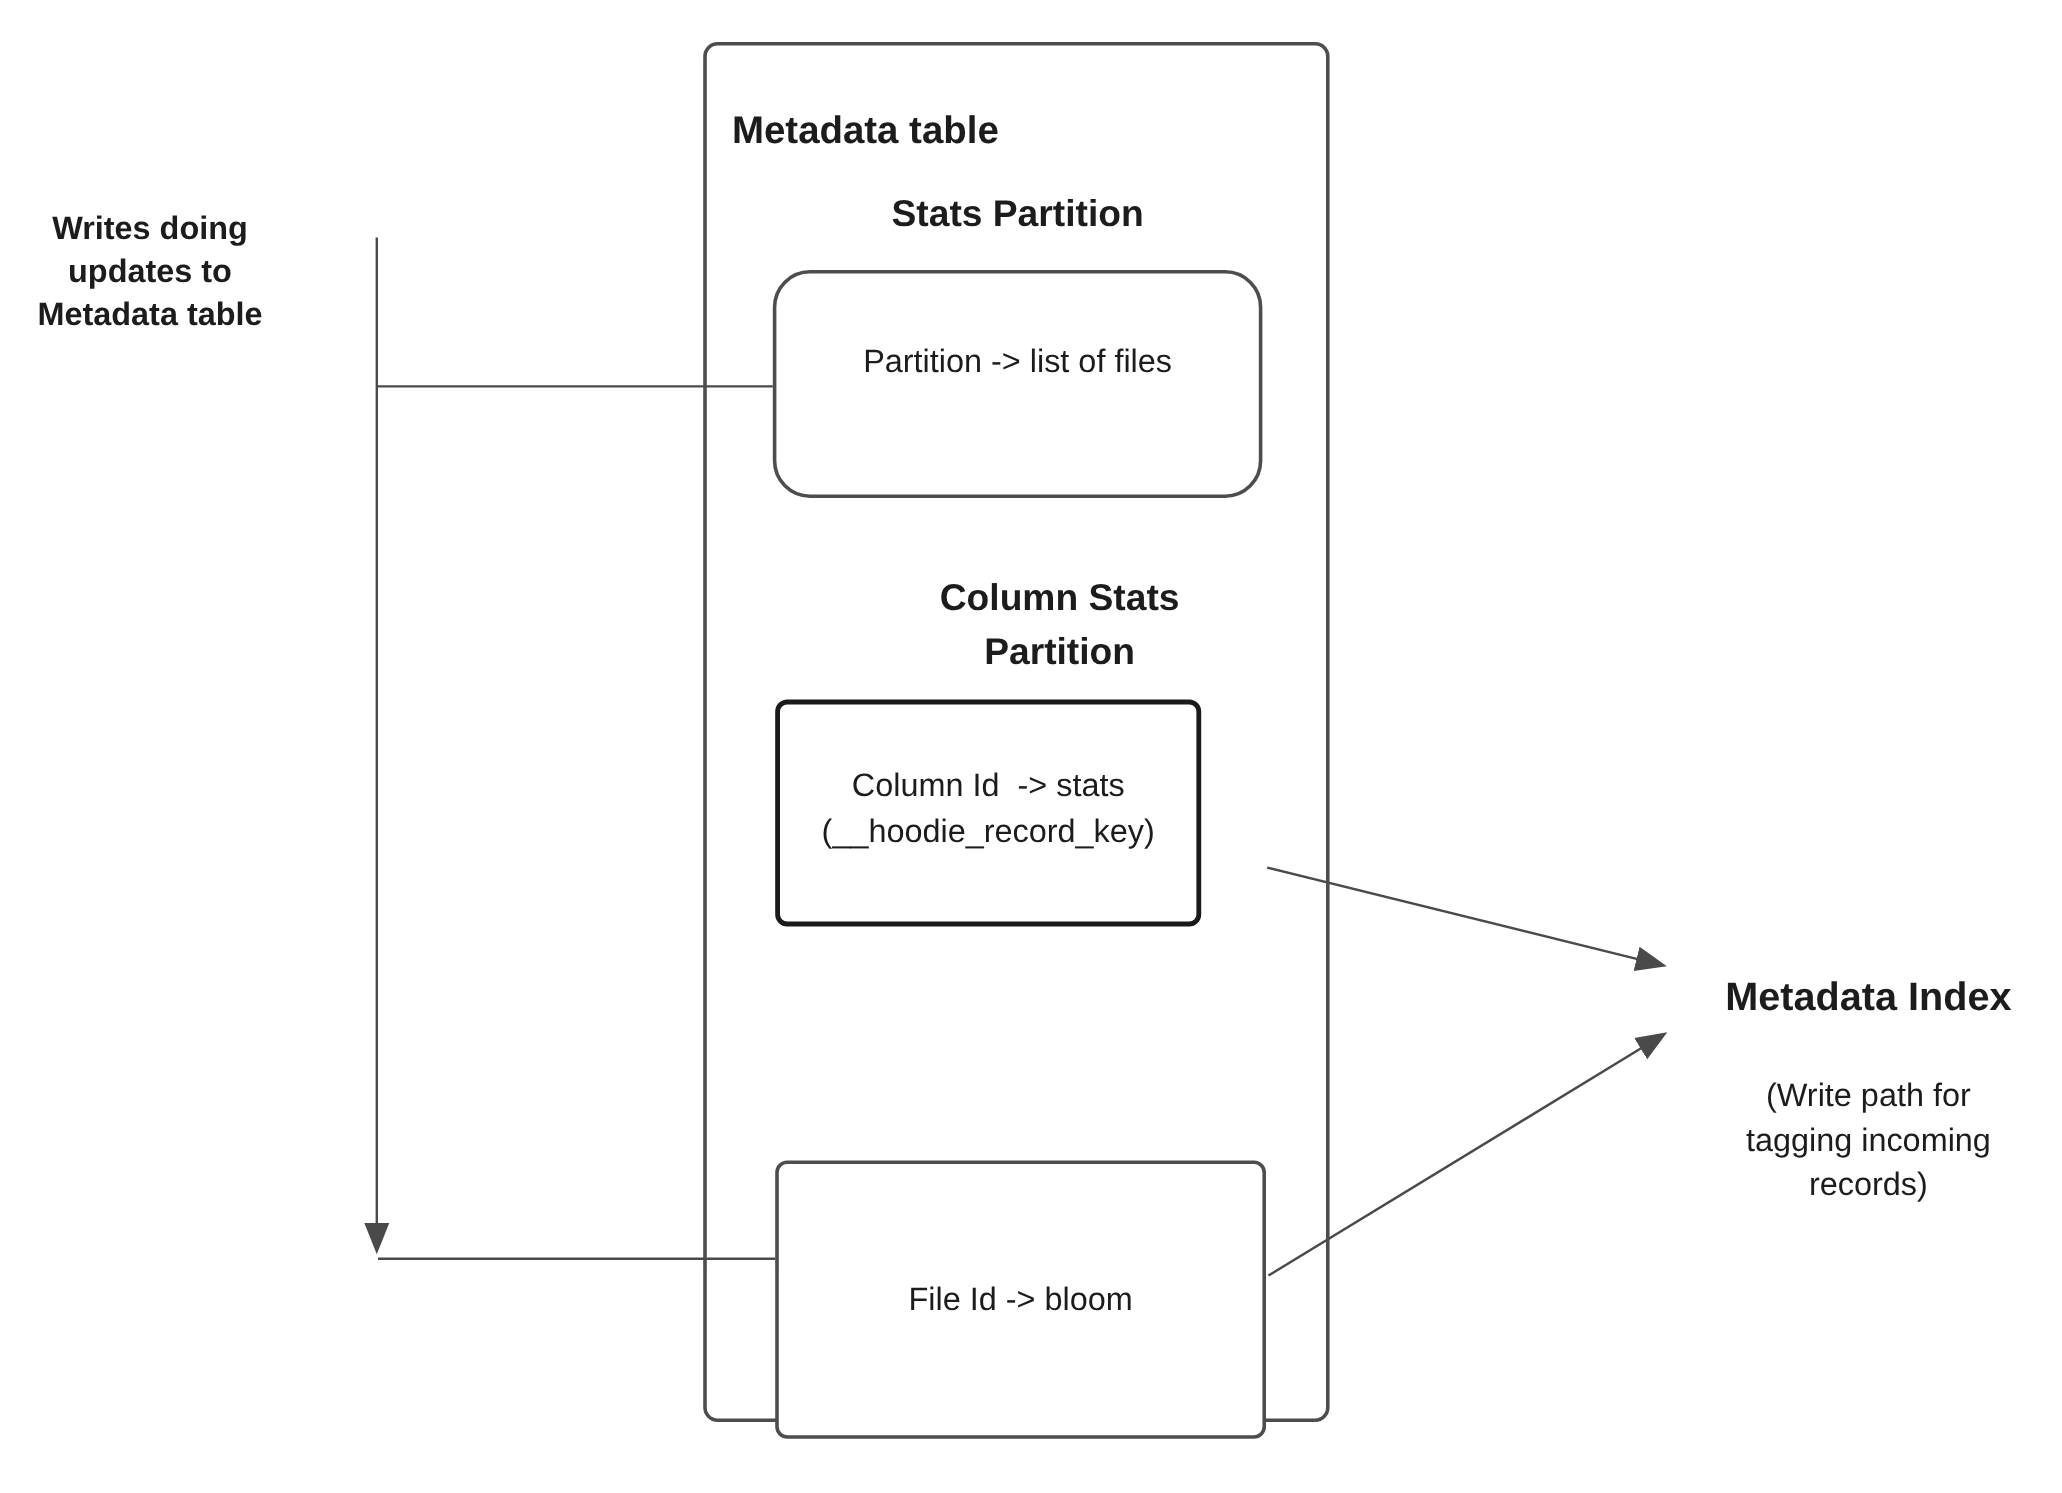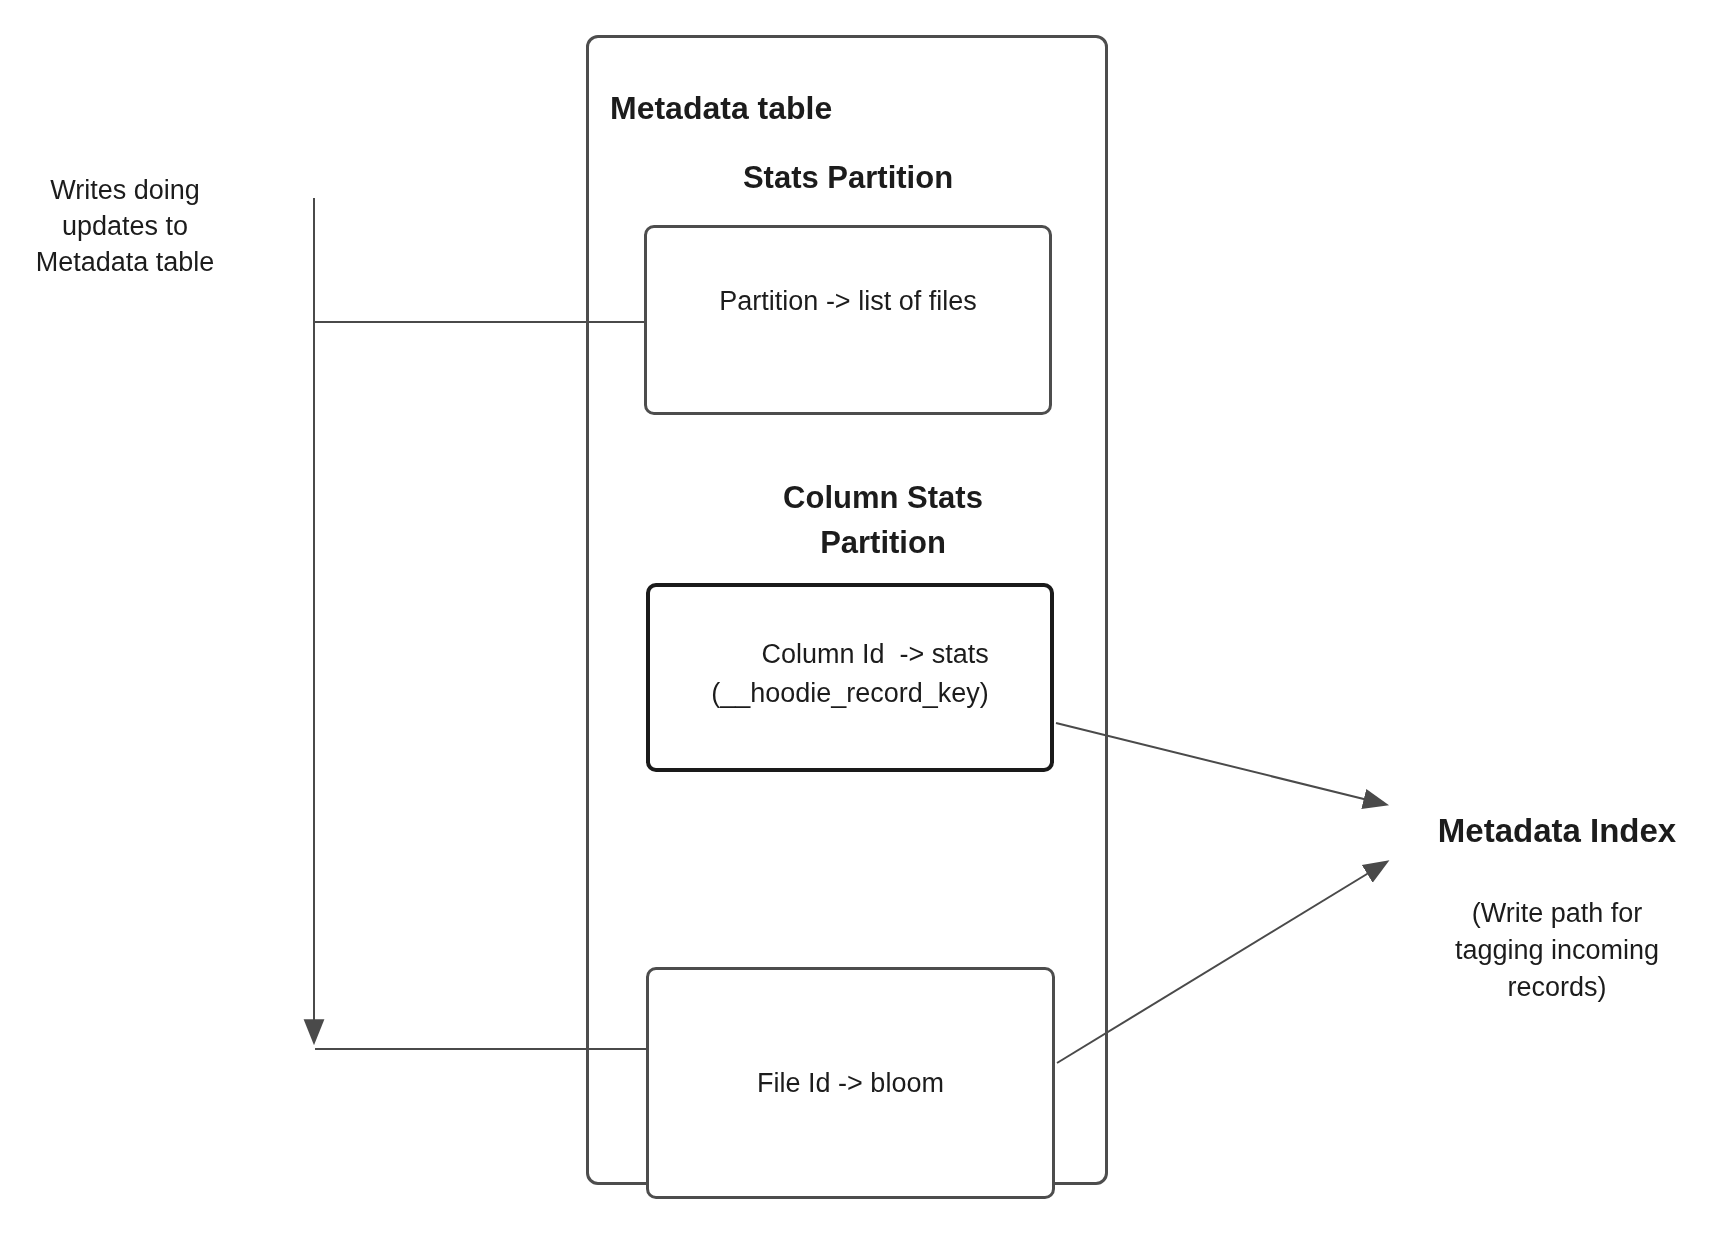--- a/index.html
+++ b/index.html
@@ -15,21 +15,21 @@
   #lines {
     position: absolute;
     left: 0; top: 0;
     width: 1718px; height: 1244px;
   }
   .abs { position: absolute; }
   .prewrap { white-space: pre-wrap; }
 
   .annotation {
     left: 10px; top: 172px; width: 230px;
-    font-size: 27px; line-height: 36px; text-align: center;
+    font-size: 27px; line-height: 36px; text-align: center; font-weight: bold;
   }
 
   .container {
     left: 586px; top: 35px; width: 522px; height: 1150px;
     border: 3px solid #4d4d4d; border-radius: 12px;
     box-sizing: border-box; background: transparent;
   }
 
   .table-title {
     left: 610px; top: 90px;
@@ -44,22 +44,22 @@
   .h-stats   { top: 475px; line-height: 45px; margin-left: 35px; }
   .h-bloom   { top: 862px; line-height: 42px; }
 
   .node {
     box-sizing: border-box;
     border: 3px solid #4d4d4d; border-radius: 10px;
     background: #ffffff;
     display: flex; align-items: center; justify-content: center;
     font-size: 27px; line-height: 39px; text-align: center;
   }
-  .box-files { left: 644px; top: 225px; width: 408px; height: 190px; padding-bottom: 38px; }
-  .box-stats { left: 646px; top: 583px; width: 408px; height: 189px; border: 4px solid #1a1a1a; padding-bottom: 8px; text-align: right; }
+  .box-files { left: 644px; top: 225px; width: 408px; height: 190px; padding-bottom: 38px; border-radius: 31px; }
+  .box-stats { left: 646px; top: 583px; width: 355px; height: 189px; border: 4px solid #1a1a1a; padding-bottom: 8px; }
   .box-bloom { left: 646px; top: 967px; width: 409px; height: 232px; }
 
   .index-title {
     left: 1392px; top: 812px; width: 330px;
     font-size: 33px; font-weight: bold; text-align: center;
   }
   .index-subtitle {
     left: 1392px; top: 895px; width: 330px;
     font-size: 27px; line-height: 37px; text-align: center;
   }

